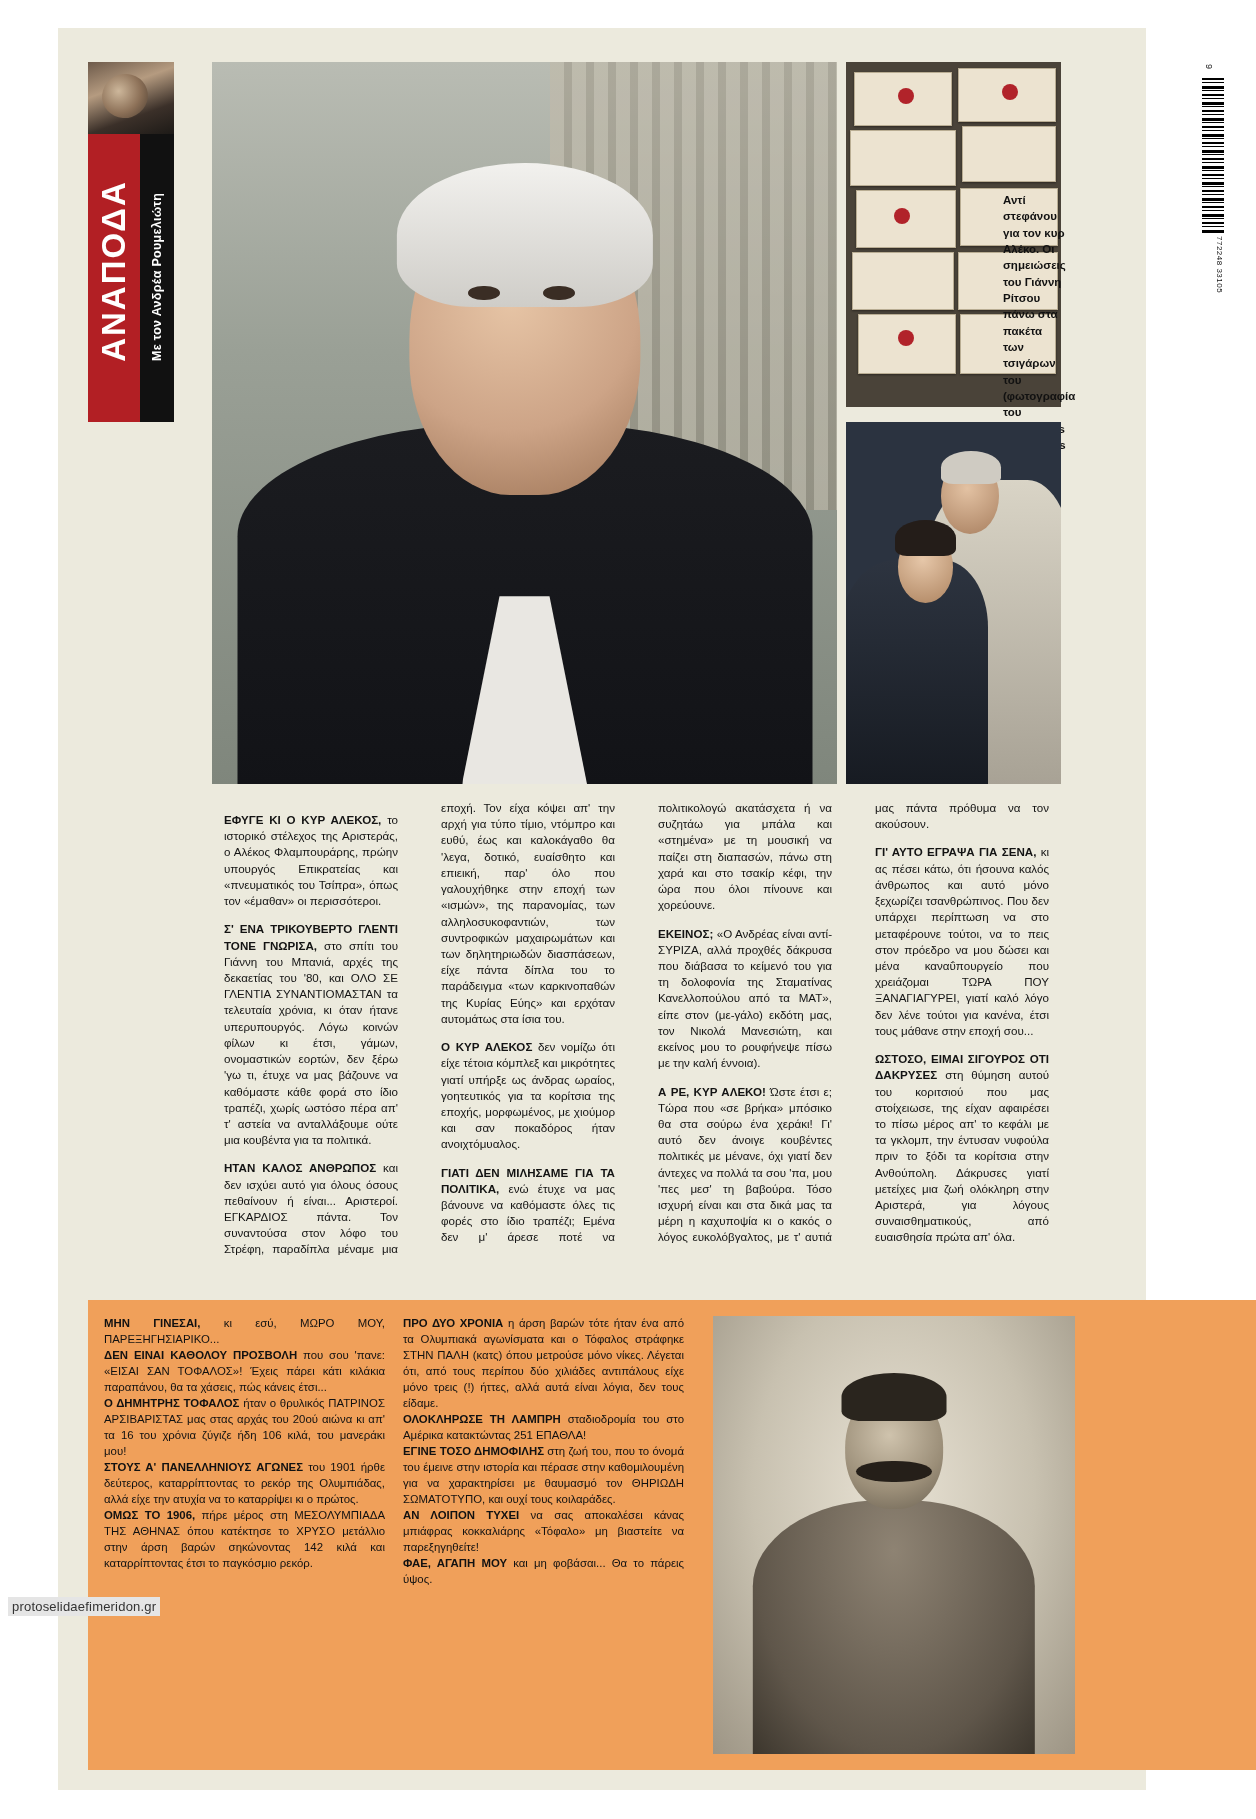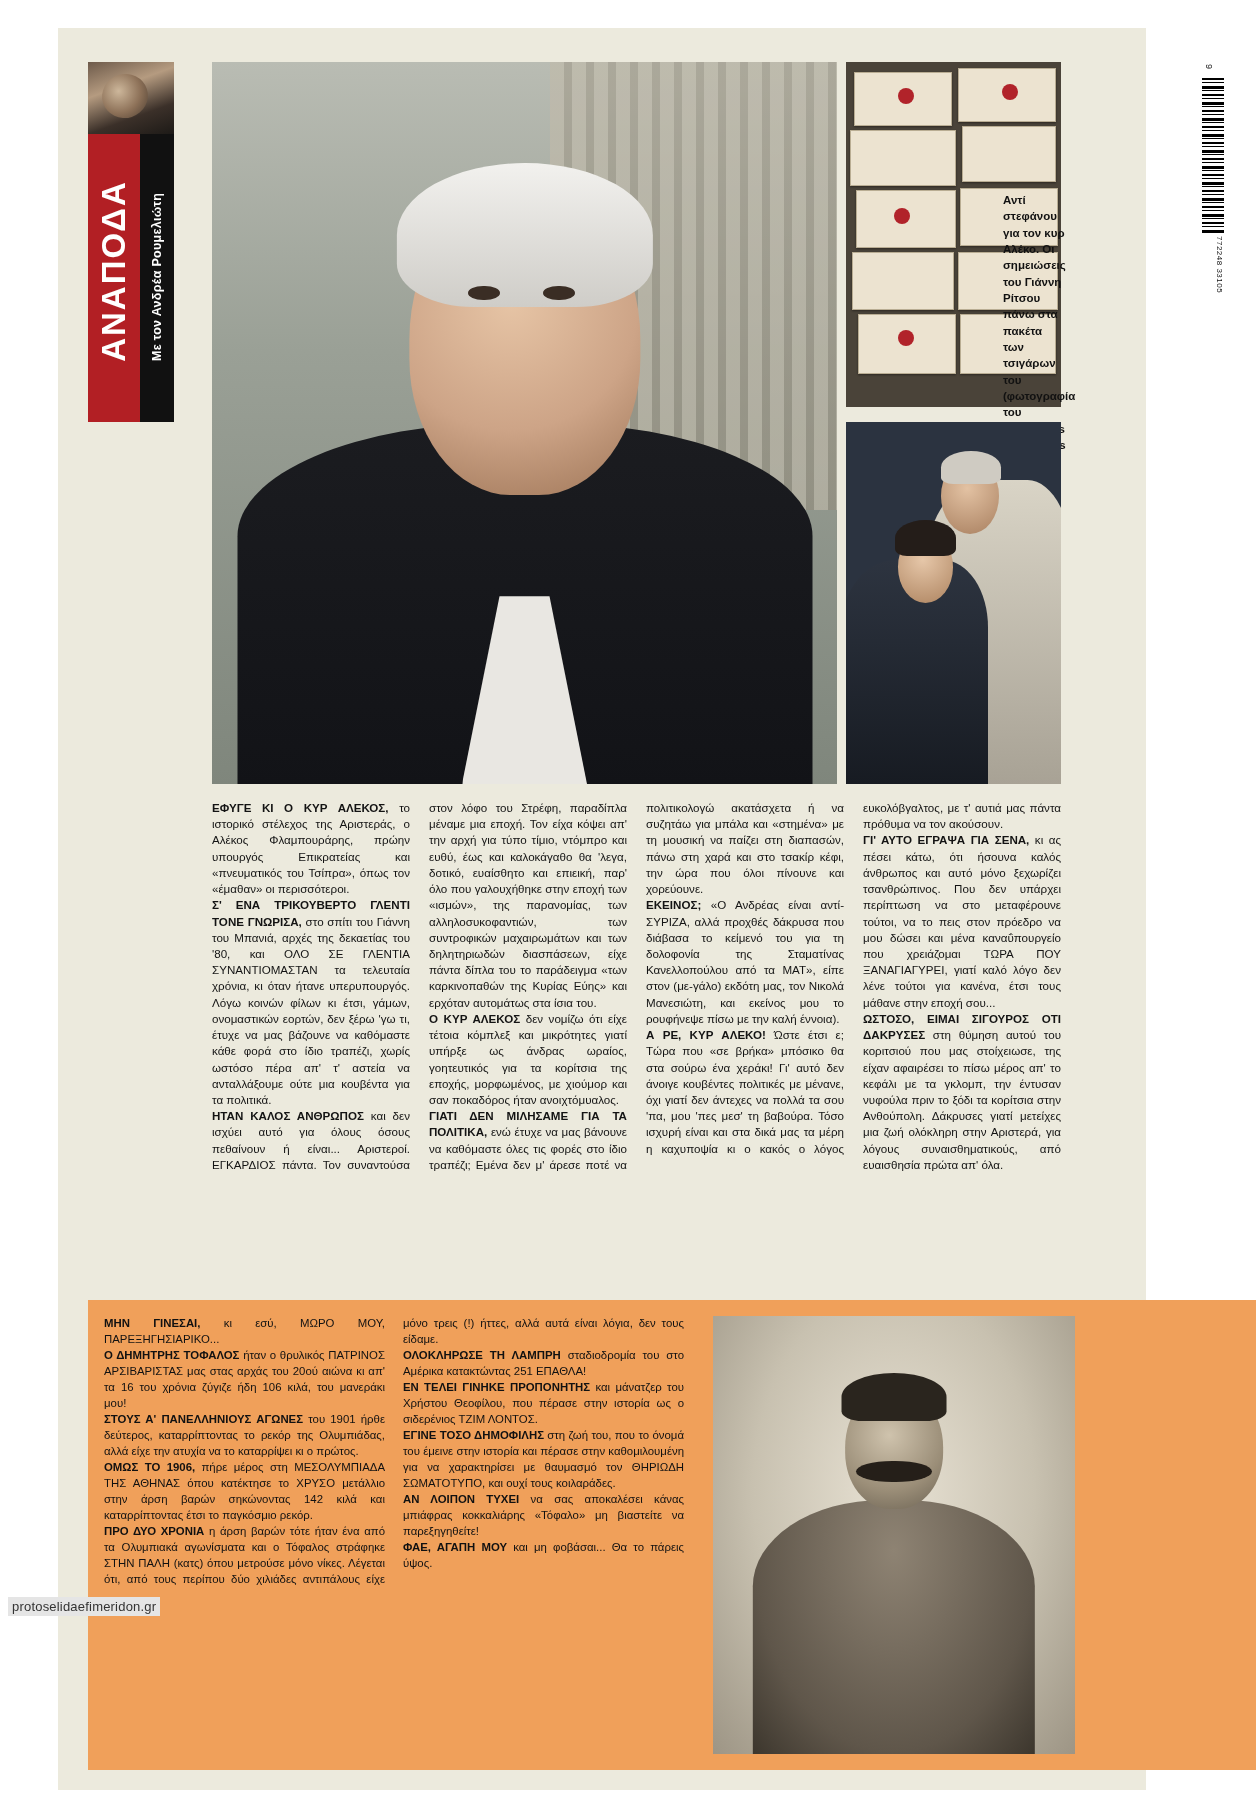--- a/index.html
+++ b/index.html
@@ -304,21 +304,21 @@
     width: 849px;
     height: 482px;
     column-count: 4;
     column-gap: 19px;
     font-size: 11.6px;
     line-height: 1.40;
     color: #131313;
     text-align: justify;
     hyphens: auto;
   }
-  .article p { margin: 0; }
+  .article p { margin: 12px; }
   .lead { font-weight: bold; }
 
   
   .bottom-box {
     position: absolute;
     left: 88px;
     top: 1300px;
     width: 1176px;
     height: 470px;
     background: #f0a05a;
@@ -468,26 +468,26 @@
       <p><span class="lead">ΓΙΑΤΙ ΔΕΝ ΜΙΛΗΣΑΜΕ ΓΙΑ ΤΑ ΠΟΛΙΤΙΚΑ, </span><span>ενώ έτυχε να μας βάνουνε να καθόμαστε όλες τις φορές στο ίδιο τραπέζι; Εμένα δεν μ' άρεσε ποτέ να πολιτικολογώ ακατάσχετα ή να συζητάω για μπάλα και «στημένα» με τη μουσική να παίζει στη διαπασών, πάνω στη χαρά και στο τσακίρ κέφι, την ώρα που όλοι πίνουνε και χορεύουνε.</span></p>
       <p><span class="lead">ΕΚΕΙΝΟΣ; </span><span>«Ο Ανδρέας είναι αντί-ΣΥΡΙΖΑ, αλλά προχθές δάκρυσα που διάβασα το κείμενό του για τη δολοφονία της Σταματίνας Κανελλοπούλου από τα ΜΑΤ», είπε στον (με-γάλο) εκδότη μας, τον Νικολά Μανεσιώτη, και εκείνος μου το ρουφήνεψε πίσω με την καλή έννοια).</span></p>
       <p><span class="lead">Α ΡΕ, ΚΥΡ ΑΛΕΚΟ! </span><span>Ώστε έτσι ε; Τώρα που «σε βρήκα» μπόσικο θα στα σούρω ένα χεράκι! Γι' αυτό δεν άνοιγε κουβέντες πολιτικές με μένανε, όχι γιατί δεν άντεχες να πολλά τα σου 'πα, μου 'πες μεσ' τη βαβούρα. Τόσο ισχυρή είναι και στα δικά μας τα μέρη η καχυποψία κι ο κακός ο λόγος ευκολόβγαλτος, με τ' αυτιά μας πάντα πρόθυμα να τον ακούσουν.</span></p>
       <p><span class="lead">ΓΙ' ΑΥΤΟ ΕΓΡΑΨΑ ΓΙΑ ΣΕΝΑ, </span><span>κι ας πέσει κάτω, ότι ήσουνα καλός άνθρωπος και αυτό μόνο ξεχωρίζει τσανθρώπινος. Που δεν υπάρχει περίπτωση να στο μεταφέρουνε τούτοι, να το πεις στον πρόεδρο να μου δώσει και μένα καναΰπουργείο που χρειάζομαι ΤΩΡΑ ΠΟΥ ΞΑΝΑΓΙΑΓΥΡΕΙ, γιατί καλό λόγο δεν λένε τούτοι για κανένα, έτσι τους μάθανε στην εποχή σου...</span></p>
       <p><span class="lead">ΩΣΤΟΣΟ, ΕΙΜΑΙ ΣΙΓΟΥΡΟΣ ΟΤΙ ΔΑΚΡΥΣΕΣ </span><span>στη θύμηση αυτού του κοριτσιού που μας στοίχειωσε, της είχαν αφαιρέσει το πίσω μέρος απ' το κεφάλι με τα γκλομπ, την έντυσαν νυφούλα πριν το ξόδι τα κορίτσια στην Ανθούπολη. Δάκρυσες γιατί μετείχες μια ζωή ολόκληρη στην Αριστερά, για λόγους συναισθηματικούς, από ευαισθησία πρώτα απ' όλα.</span></p>
     </div>
 
   <div class="bottom-box">
     <div class="bottom-cols" id="bottom-body">
         <p><span class="bold">ΜΗΝ ΓΙΝΕΣΑΙ, </span><span>κι εσύ, ΜΩΡΟ ΜΟΥ, ΠΑΡΕΞΗΓΗΣΙΑΡΙΚΟ...</span></p>
+        <p><span class="bold">ΔΕΝ ΕΙΝΑΙ ΚΑΘΟΛΟΥ ΠΡΟΣΒΟΛΗ </span><span>που σου 'πανε: «ΕΙΣΑΙ ΣΑΝ ΤΟΦΑΛΟΣ»! Έχεις πάρει κάτι κιλάκια παραπάνου, θα τα χάσεις, πώς κάνεις έτσι...</span></p>
         <p><span class="bold">Ο ΔΗΜΗΤΡΗΣ ΤΟΦΑΛΟΣ </span><span>ήταν ο θρυλικός ΠΑΤΡΙΝΟΣ ΑΡΣΙΒΑΡΙΣΤΑΣ μας στας αρχάς του 20ού αιώνα κι απ' τα 16 του χρόνια ζύγιζε ήδη 106 κιλά, του μανεράκι μου!</span></p>
         <p><span class="bold">ΣΤΟΥΣ Α' ΠΑΝΕΛΛΗΝΙΟΥΣ ΑΓΩΝΕΣ </span><span>του 1901 ήρθε δεύτερος, καταρρίπτοντας το ρεκόρ της Ολυμπιάδας, αλλά είχε την ατυχία να το καταρρίψει κι ο πρώτος.</span></p>
         <p><span class="bold">ΟΜΩΣ ΤΟ 1906, </span><span>πήρε μέρος στη ΜΕΣΟΛΥΜΠΙΑΔΑ ΤΗΣ ΑΘΗΝΑΣ όπου κατέκτησε το ΧΡΥΣΟ μετάλλιο στην άρση βαρών σηκώνοντας 142 κιλά και καταρρίπτοντας έτσι το παγκόσμιο ρεκόρ.</span></p>
         <p><span class="bold">ΠΡΟ ΔΥΟ ΧΡΟΝΙΑ </span><span>η άρση βαρών τότε ήταν ένα από τα Ολυμπιακά αγωνίσματα και ο Τόφαλος στράφηκε ΣΤΗΝ ΠΑΛΗ (κατς) όπου μετρούσε μόνο νίκες. Λέγεται ότι, από τους περίπου δύο χιλιάδες αντιπάλους είχε μόνο τρεις (!) ήττες, αλλά αυτά είναι λόγια, δεν τους είδαμε.</span></p>
         <p><span class="bold">ΟΛΟΚΛΗΡΩΣΕ ΤΗ ΛΑΜΠΡΗ </span><span>σταδιοδρομία του στο Αμέρικα κατακτώντας 251 ΕΠΑΘΛΑ!</span></p>
-        <p><span class="bold">ΕΝ ΤΕΛΕΙ ΓΙΝΗΚΕ ΠΡΟΠΟΝΗΤΗΣ </span><span>και μάνατζερ του Χρήστου Θεοφίλου, που πέρασε στην ιστορία ως ο σιδερένιος ΤΖΙΜ ΛΟΝΤΟΣ.</span></p>
         <p><span class="bold">ΕΓΙΝΕ ΤΟΣΟ ΔΗΜΟΦΙΛΗΣ </span><span>στη ζωή του, που το όνομά του έμεινε στην ιστορία και πέρασε στην καθομιλουμένη για να χαρακτηρίσει με θαυμασμό τον ΘΗΡΙΩΔΗ ΣΩΜΑΤΟΤΥΠΟ, και ουχί τους κοιλαράδες.</span></p>
         <p><span class="bold">ΑΝ ΛΟΙΠΟΝ ΤΥΧΕΙ </span><span>να σας αποκαλέσει κάνας μπιάφρας κοκκαλιάρης «Τόφαλο» μη βιαστείτε να παρεξηγηθείτε!</span></p>
         <p><span class="bold">ΦΑΕ, ΑΓΑΠΗ ΜΟΥ </span><span>και μη φοβάσαι... Θα το πάρεις ύψος.</span></p>
       </div>
     <div class="athlete-photo">
       <div class="bg"></div>
       <div class="torso"></div>
       <div class="head"></div>
       <div class="hair"></div>
       <div class="mustache"></div>

